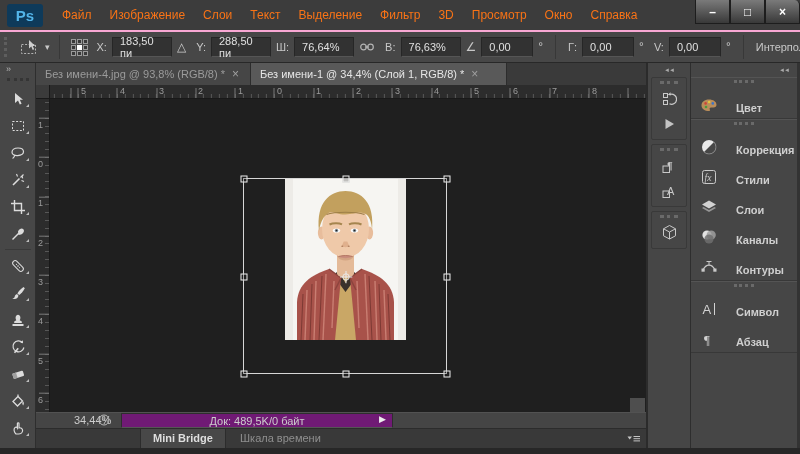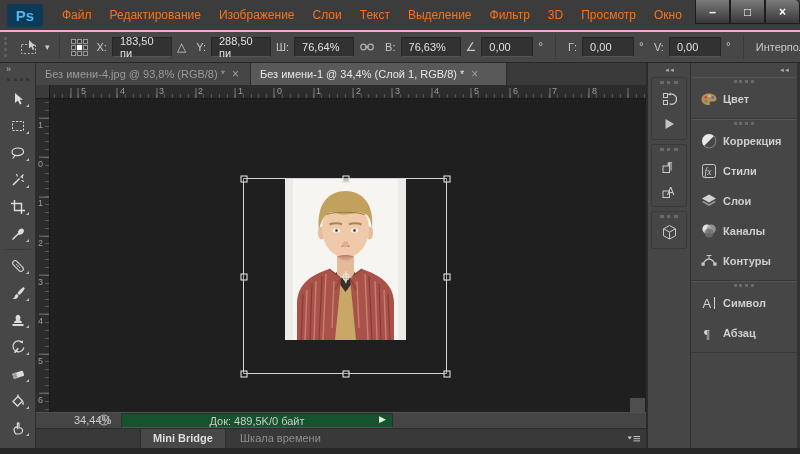--- a/index.html
+++ b/index.html
@@ -74,21 +74,21 @@
   .tbox{position:absolute;left:243px;top:178px;width:204px;height:196px;border:1px solid #d6d6d6;box-sizing:border-box;}
   .handle{position:absolute;width:7px;height:7px;border:1px solid #efefef;background:rgba(30,30,30,.25);
           box-sizing:border-box;transform:translate(-50%,-50%);}
   .center-ref{position:absolute;left:102px;top:98px;transform:translate(-50%,-50%);}
 
   
   .statusbar{position:absolute;left:36px;top:412px;width:610px;height:16px;background:#454545;
              border-top:1px solid #525252;box-sizing:border-box;font-size:11px;color:#cccccc;}
   .zoom-val{position:absolute;left:6px;top:1px;margin-left:32px;}
   .clock{position:absolute;left:62px;top:1px;}
-  .doc-box{position:absolute;left:85px;top:0px;width:272px;height:15px;background:#14532d;
+  .doc-box{position:absolute;left:85px;top:0px;width:272px;height:15px;background:#701a75;
            border:1px solid #2e2e2e;border-bottom-color:#555;box-sizing:border-box;
            display:flex;align-items:center;justify-content:center;}
   .doc-arrow{position:absolute;right:6px;top:0px;font-size:9px;color:#ececec;}
 
   
   .bottombar{position:absolute;left:36px;top:428px;width:610px;height:20px;background:#393939;border-top:1px solid #2c2c2c;box-sizing:border-box;}
   .btab{position:absolute;top:0;height:19px;line-height:19px;font-size:11px;padding:0 12px;white-space:nowrap;}
   .btab.active{left:104px;background:#484848;color:#dedede;font-weight:bold;
                border-left:1px solid #2c2c2c;border-right:1px solid #2c2c2c;}
   .btab.idle{left:192px;color:#8f8f8f;}
@@ -102,33 +102,32 @@
   .rail-group{margin:0 3px 4px;border:1px solid #393939;border-radius:2px;padding:1px 0 3px;}
   .rail-grip{width:18px;margin:2px auto 2px;border-top:3px dotted #6a6a6a;}
   .rail-btn{height:25px;display:flex;align-items:center;justify-content:center;}
 
   
   .rpanel{position:absolute;left:690px;top:63px;width:107px;height:385px;background:#464646;
           border-left:1px solid #2e2e2e;box-sizing:border-box;}
   .rp-hdr{height:14px;color:#ababab;font-size:8px;text-align:right;padding-right:8px;line-height:14px;letter-spacing:-1px;}
   .rp-group{border-top:1px solid #545454;border-bottom:1px solid #383838;padding-bottom:4px;}
   .rp-grip{width:20px;margin:2px auto 1px;border-top:3px dotted #6a6a6a;}
-  .rp-row{display:flex;align-items:center;height:30px;padding-left:9px;gap:5px;}
+  .rp-row{display:flex;align-items:flex-end;height:30px;padding-left:9px;gap:18px;}
   .rp-label{font-size:11px;font-weight:bold;color:#cfcfcf;}
   .redge{position:absolute;left:797px;top:63px;width:3px;height:385px;background:#333;}
 </style>
 </head>
 <body>
 
 <div class="app">
 
   <div class="menubar">
     <div class="pslogo">Ps</div>
     <div class="menu-item">Файл</div>
-    <div class="menu-item">Редактирование</div>
     <div class="menu-item">Изображение</div>
     <div class="menu-item">Слои</div>
     <div class="menu-item">Текст</div>
     <div class="menu-item">Выделение</div>
     <div class="menu-item">Фильтр</div>
     <div class="menu-item">3D</div>
     <div class="menu-item">Просмотр</div>
     <div class="menu-item">Окно</div>
     <div class="menu-item">Справка</div>
   </div>

